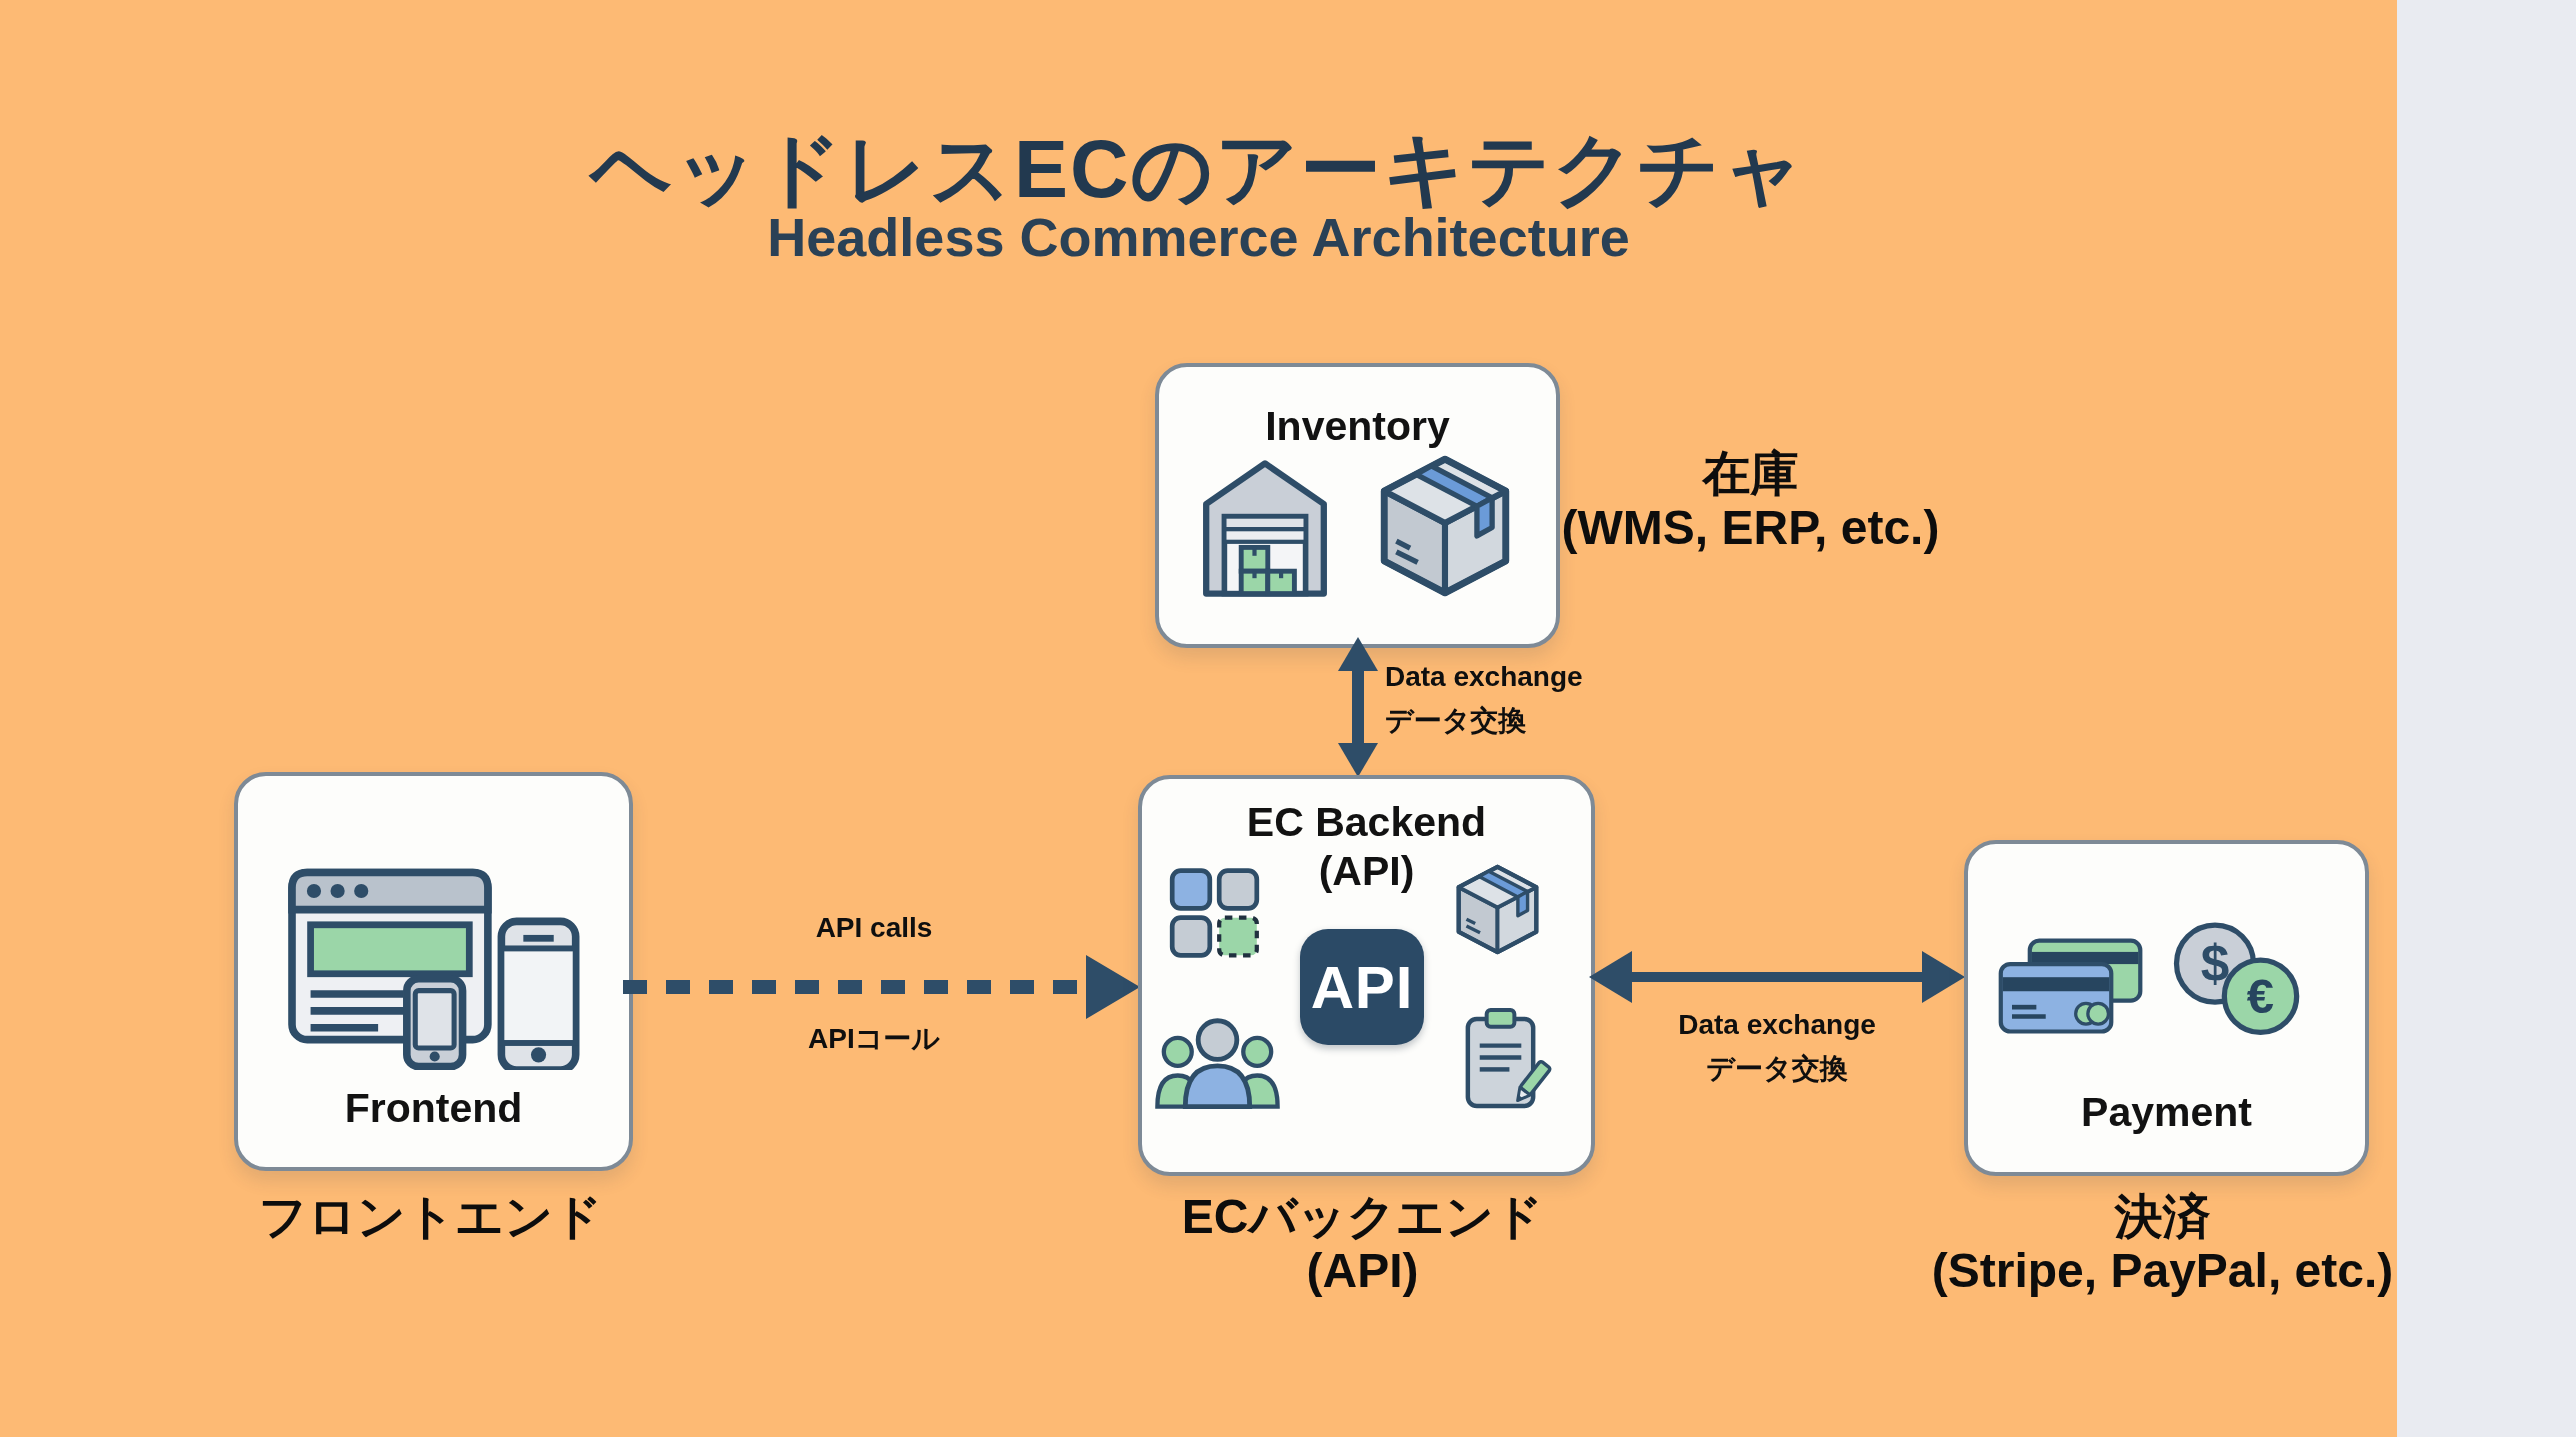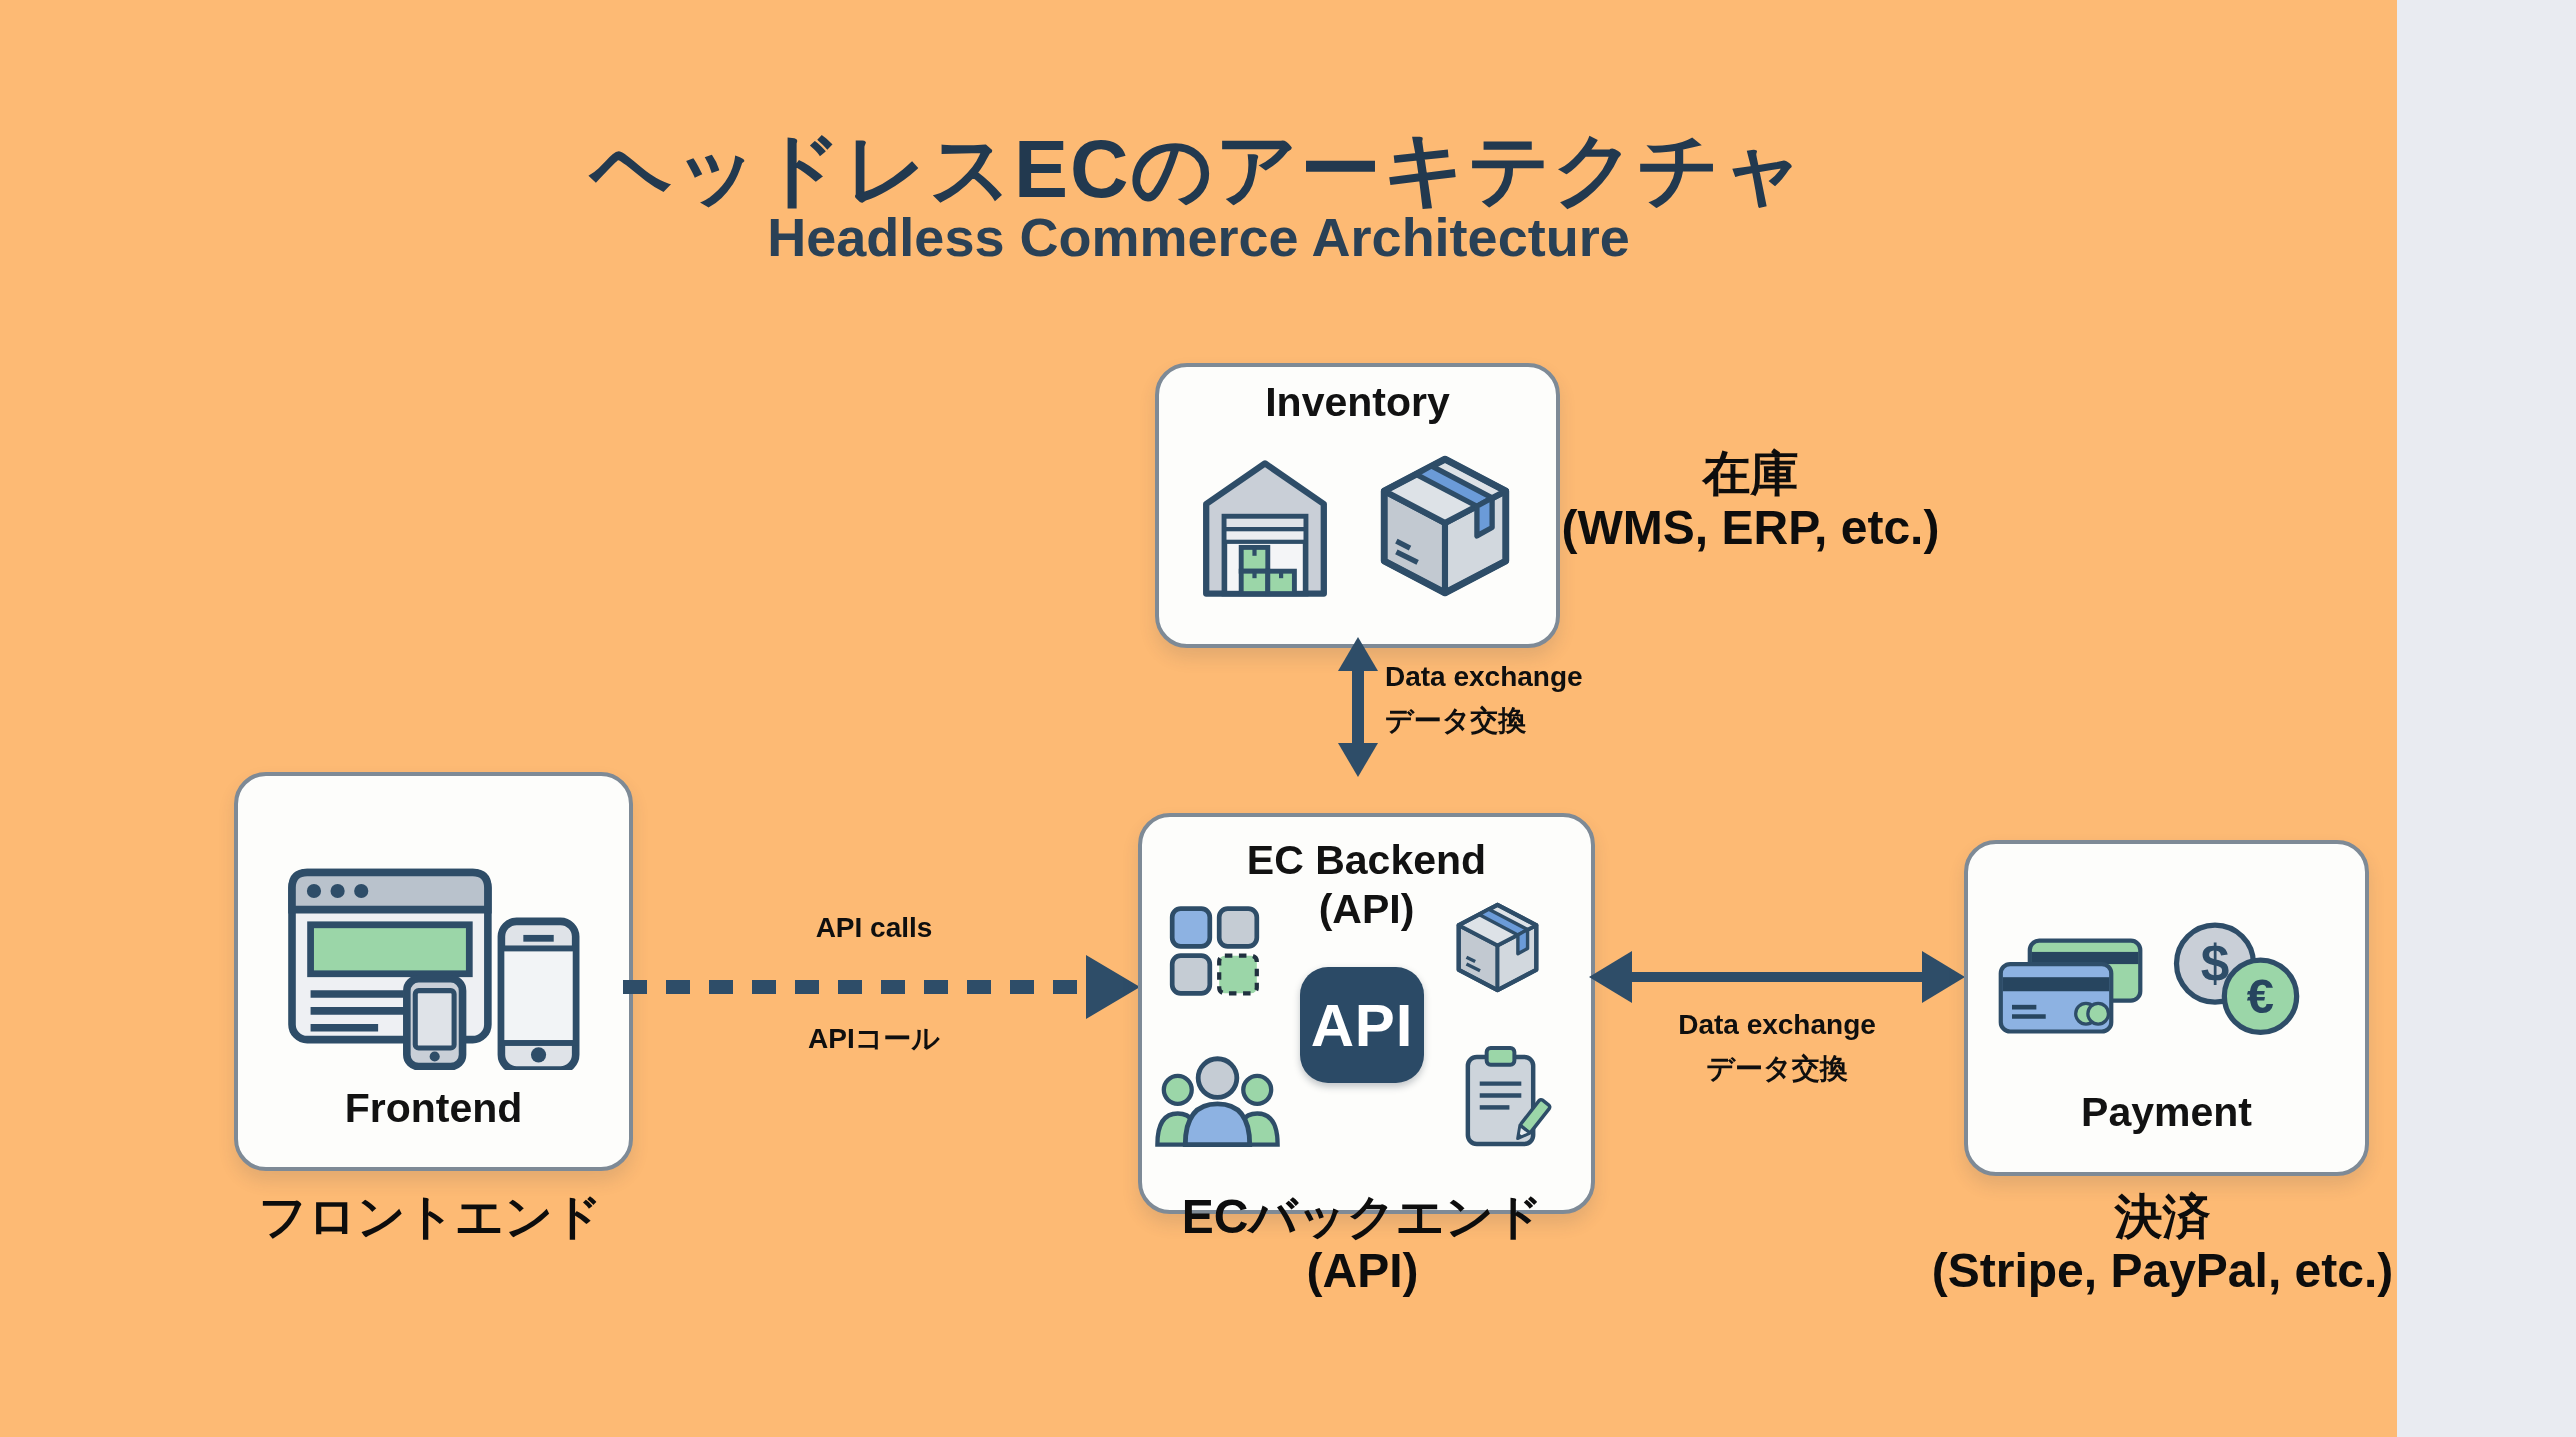--- a/index.html
+++ b/index.html
@@ -14,24 +14,24 @@
 
   
   .node{position:absolute;background:#fdfdfb;border:4.7px solid #7e8a96;border-radius:32px;
     box-shadow:0 9.4px 17px rgba(44,58,80,.12);}
   .node-title{font-size:41px;font-weight:700;color:#121212;text-align:center;}
   .bottom-title{position:absolute;left:0;width:100%;text-align:center;
     font-size:41px;font-weight:700;color:#121212;}
 
   .node-inventory{left:1155px;top:363px;width:397px;height:277px;}
   .node-frontend{left:234px;top:772px;width:391px;height:391px;}
-  .node-backend{left:1138px;top:775px;width:449px;height:393px;margin-top:38px;}
+  .node-backend{left:1138px;top:775px;width:449px;height:393px;}
   .node-payment{left:1964px;top:840px;width:397px;height:328px;}
 
-  .inv-title{margin-top:12px;}
+  .inv-title{margin-top:36px;}
   .inv-icons{position:absolute;top:81px;left:0;width:100%;display:flex;justify-content:center;
     align-items:flex-end;gap:34px;}
 
   .be-title{margin-top:19px;line-height:49px;}
   .abs{position:absolute;}
 
   .api-badge{position:absolute;left:158px;top:150px;width:124px;height:116px;background:#2b4a66;
     border-radius:28px;display:flex;align-items:center;justify-content:center;
     color:#ffffff;font-size:60px;font-weight:700;letter-spacing:0.9px;
     box-shadow:0 3.7px 7.5px rgba(20,35,55,.25);}

